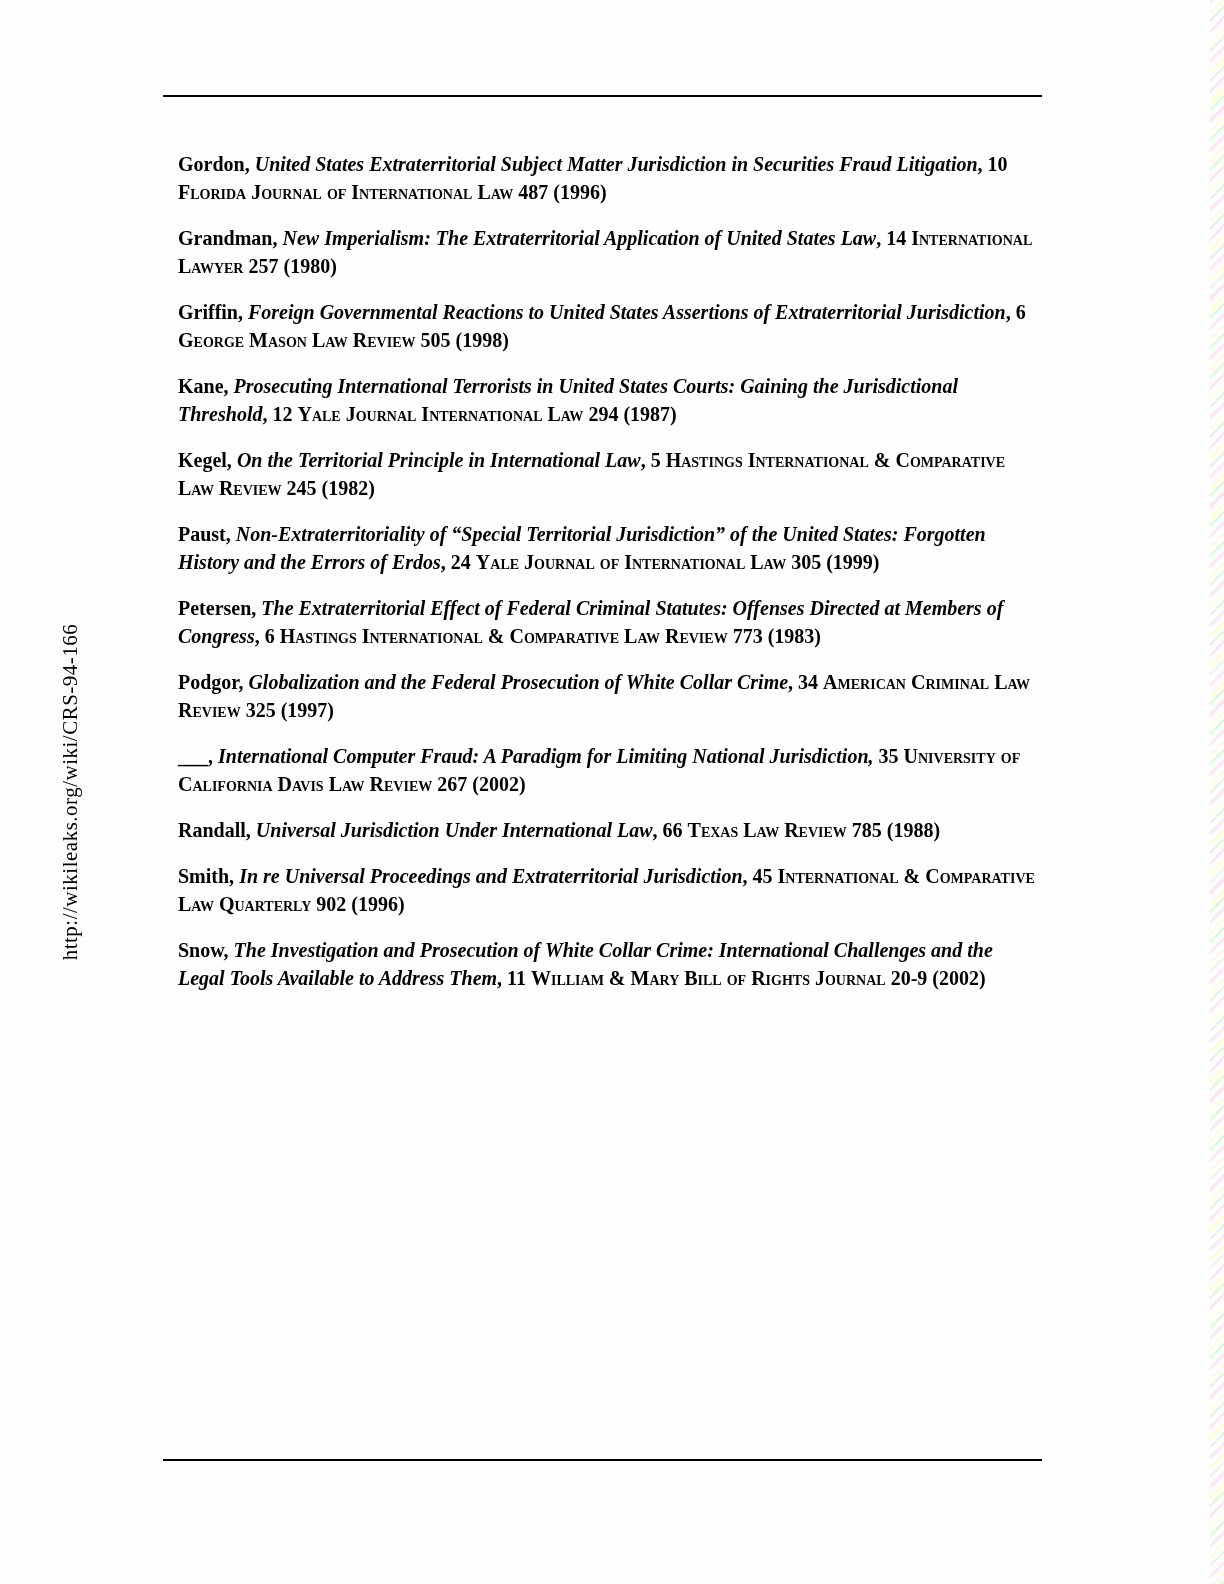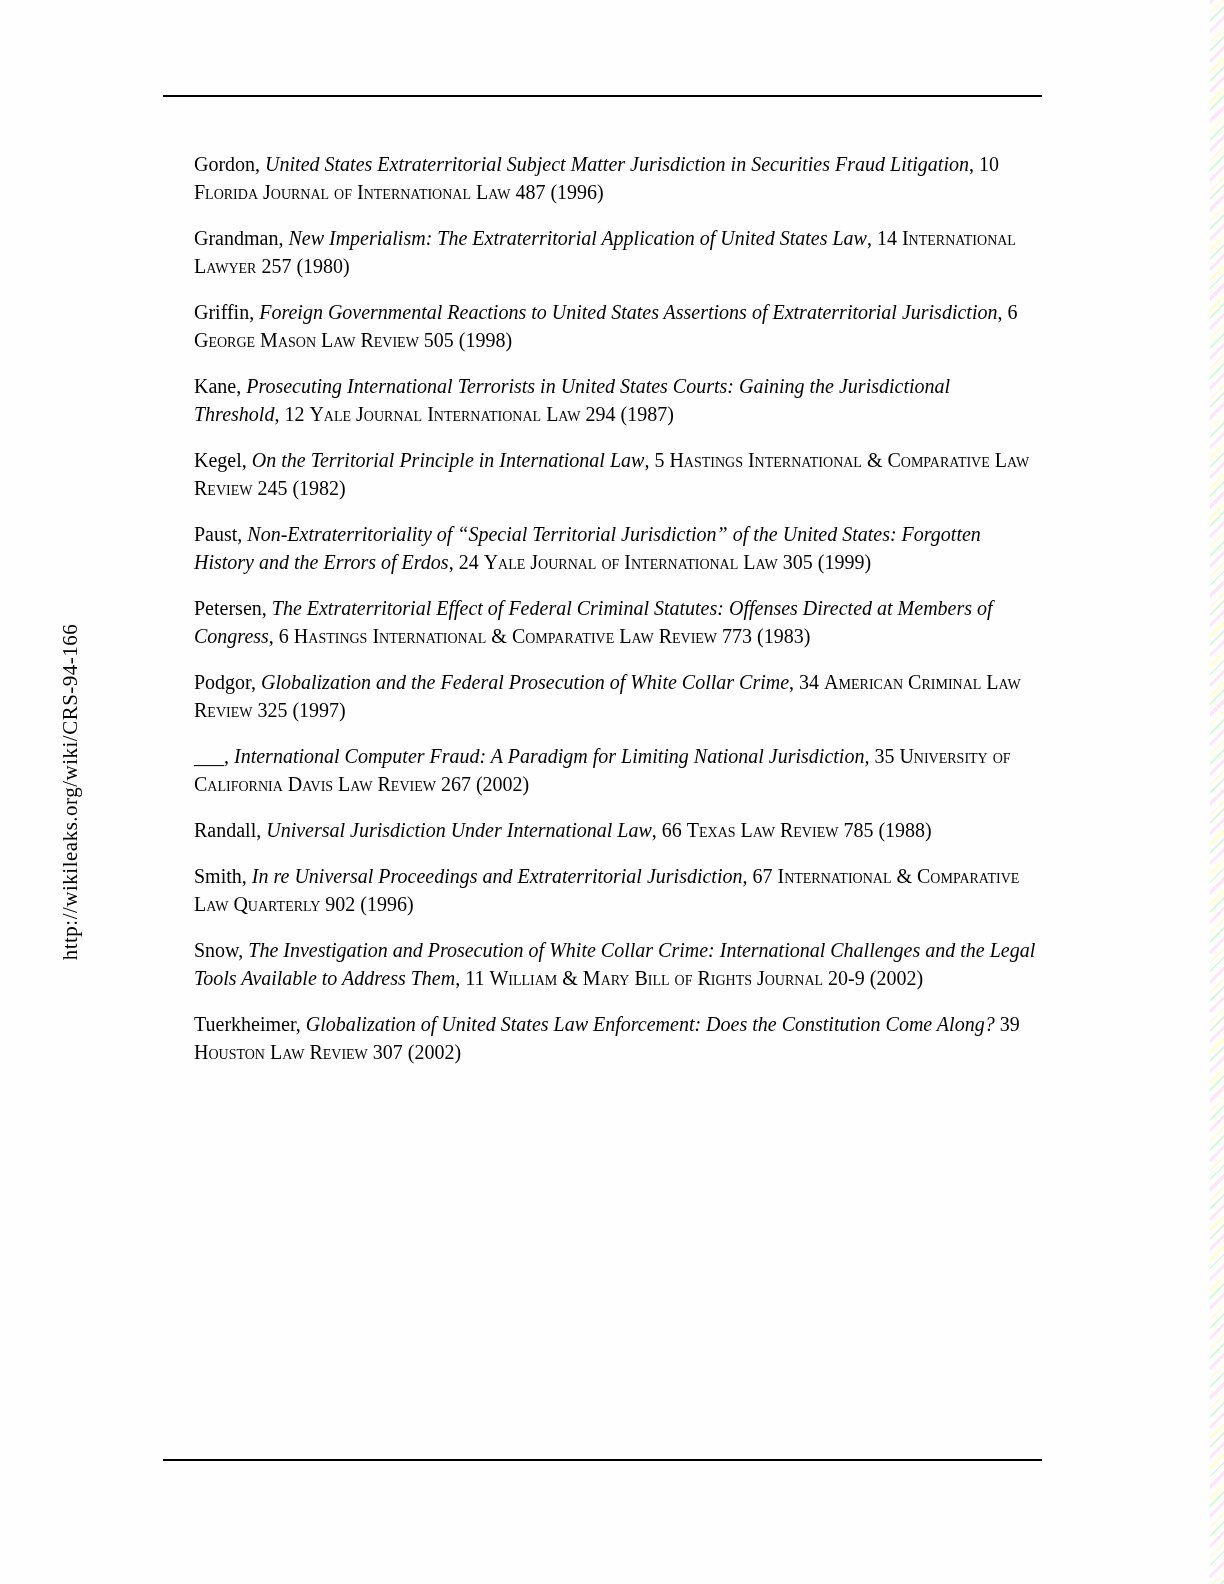--- a/index.html
+++ b/index.html
@@ -28,21 +28,22 @@
   .content {
     position: absolute;
     left: 178px;
     top: 150px;
     width: 862px;
     font-size: 20px;
     line-height: 28px;
     text-align: left;
   }
   .content p {
-    margin: 0 0 18px 16px;
+    margin: 0 0 18px 0;
+    font-weight: bold;
   }
   .seg-roman { font-style: normal; }
   .seg-italic { font-style: italic; }
   .seg-sc { font-variant: small-caps; }
   .sidebar-url {
     position: absolute;
     left: 70px;
     top: 792px;
     transform: translate(-50%, -50%) rotate(-90deg);
     transform-origin: center center;
@@ -81,20 +82,19 @@
       <p><span class="seg-roman">Gordon, </span><span class="seg-italic">United States Extraterritorial Subject Matter Jurisdiction in Securities Fraud Litigation</span><span class="seg-roman">, 10 </span><span class="seg-sc">Florida Journal of International Law</span><span class="seg-roman"> 487 (1996)</span></p>
       <p><span class="seg-roman">Grandman, </span><span class="seg-italic">New Imperialism: The Extraterritorial Application of United States Law</span><span class="seg-roman">, 14 </span><span class="seg-sc">International Lawyer</span><span class="seg-roman"> 257 (1980)</span></p>
       <p><span class="seg-roman">Griffin, </span><span class="seg-italic">Foreign Governmental Reactions to United States Assertions of Extraterritorial Jurisdiction</span><span class="seg-roman">, 6 </span><span class="seg-sc">George Mason Law Review</span><span class="seg-roman"> 505 (1998)</span></p>
       <p><span class="seg-roman">Kane, </span><span class="seg-italic">Prosecuting International Terrorists in United States Courts: Gaining the Jurisdictional Threshold</span><span class="seg-roman">, 12 </span><span class="seg-sc">Yale Journal International Law</span><span class="seg-roman"> 294 (1987)</span></p>
       <p><span class="seg-roman">Kegel, </span><span class="seg-italic">On the Territorial Principle in International Law</span><span class="seg-roman">, 5 </span><span class="seg-sc">Hastings International &amp; Comparative Law Review</span><span class="seg-roman"> 245 (1982)</span></p>
       <p><span class="seg-roman">Paust, </span><span class="seg-italic">Non-Extraterritoriality of “Special Territorial Jurisdiction” of the United States: Forgotten History and the Errors of Erdos</span><span class="seg-roman">, 24 </span><span class="seg-sc">Yale Journal of International Law</span><span class="seg-roman"> 305 (1999)</span></p>
       <p><span class="seg-roman">Petersen, </span><span class="seg-italic">The Extraterritorial Effect of Federal Criminal Statutes: Offenses Directed at Members of Congress</span><span class="seg-roman">, 6 </span><span class="seg-sc">Hastings International &amp; Comparative Law Review</span><span class="seg-roman"> 773 (1983)</span></p>
       <p><span class="seg-roman">Podgor, </span><span class="seg-italic">Globalization and the Federal Prosecution of White Collar Crime</span><span class="seg-roman">, 34 </span><span class="seg-sc">American Criminal Law Review</span><span class="seg-roman"> 325 (1997)</span></p>
       <p><span class="seg-roman">___, </span><span class="seg-italic">International Computer Fraud: A Paradigm for Limiting National Jurisdiction,</span><span class="seg-roman"> 35 </span><span class="seg-sc">University of California Davis Law Review</span><span class="seg-roman"> 267 (2002)</span></p>
       <p><span class="seg-roman">Randall, </span><span class="seg-italic">Universal Jurisdiction Under International Law</span><span class="seg-roman">, 66 </span><span class="seg-sc">Texas Law Review</span><span class="seg-roman"> 785 (1988)</span></p>
-      <p><span class="seg-roman">Smith, </span><span class="seg-italic">In re Universal Proceedings and Extraterritorial Jurisdiction</span><span class="seg-roman">, 67 </span><span class="seg-sc">International &amp; Comparative Law Quarterly</span><span class="seg-roman"> 902 (1996)</span></p>
+      <p><span class="seg-roman">Smith, </span><span class="seg-italic">In re Universal Proceedings and Extraterritorial Jurisdiction</span><span class="seg-roman">, 45 </span><span class="seg-sc">International &amp; Comparative Law Quarterly</span><span class="seg-roman"> 902 (1996)</span></p>
       <p><span class="seg-roman">Snow, </span><span class="seg-italic">The Investigation and Prosecution of White Collar Crime: International Challenges and the Legal Tools Available to Address Them</span><span class="seg-roman">, 11 </span><span class="seg-sc">William &amp; Mary Bill of Rights Journal</span><span class="seg-roman"> 20-9 (2002)</span></p>
-      <p><span class="seg-roman">Tuerkheimer, </span><span class="seg-italic">Globalization of United States Law Enforcement: Does the Constitution Come Along?</span><span class="seg-roman"> 39 </span><span class="seg-sc">Houston Law Review</span><span class="seg-roman"> 307 (2002)</span></p>
     </main>
 
   <div class="rule rule-bottom"></div>
   <div class="edge-watermark"></div>
 </div>
 
 </body></html>

